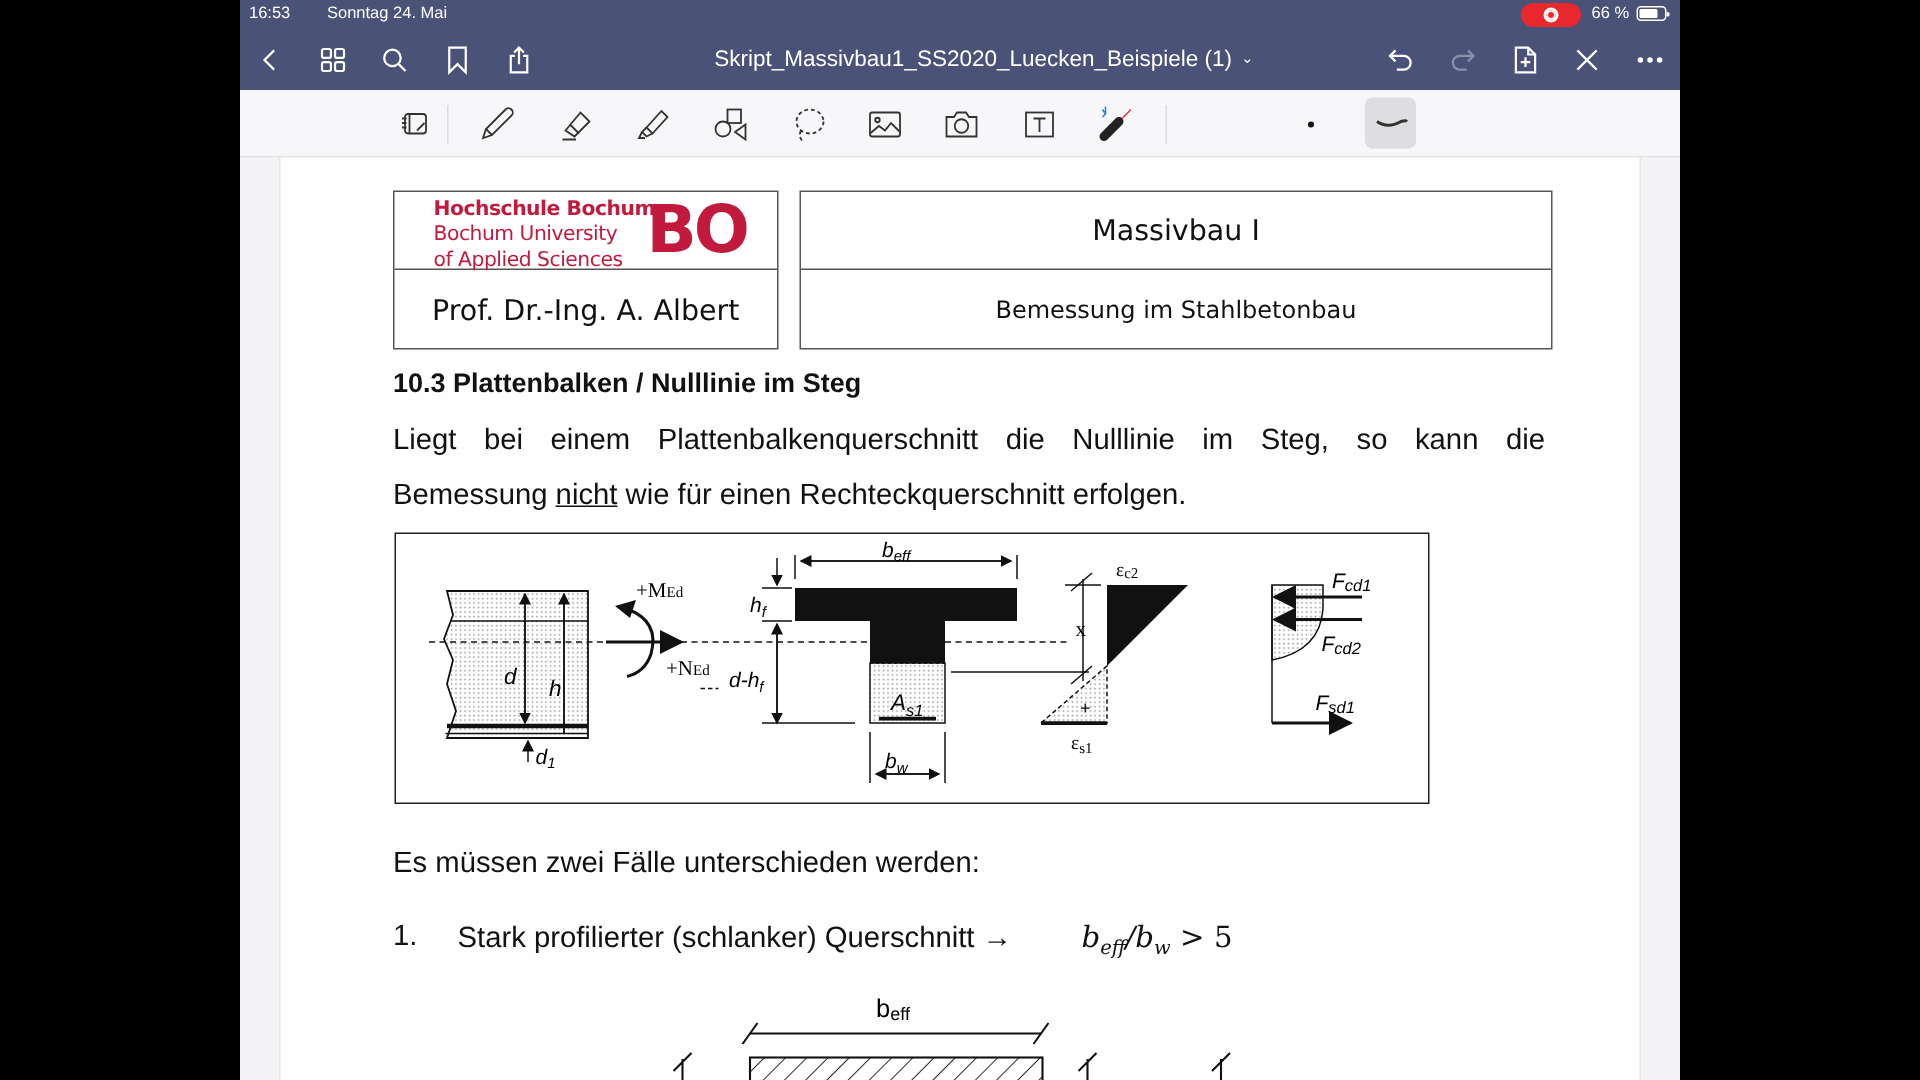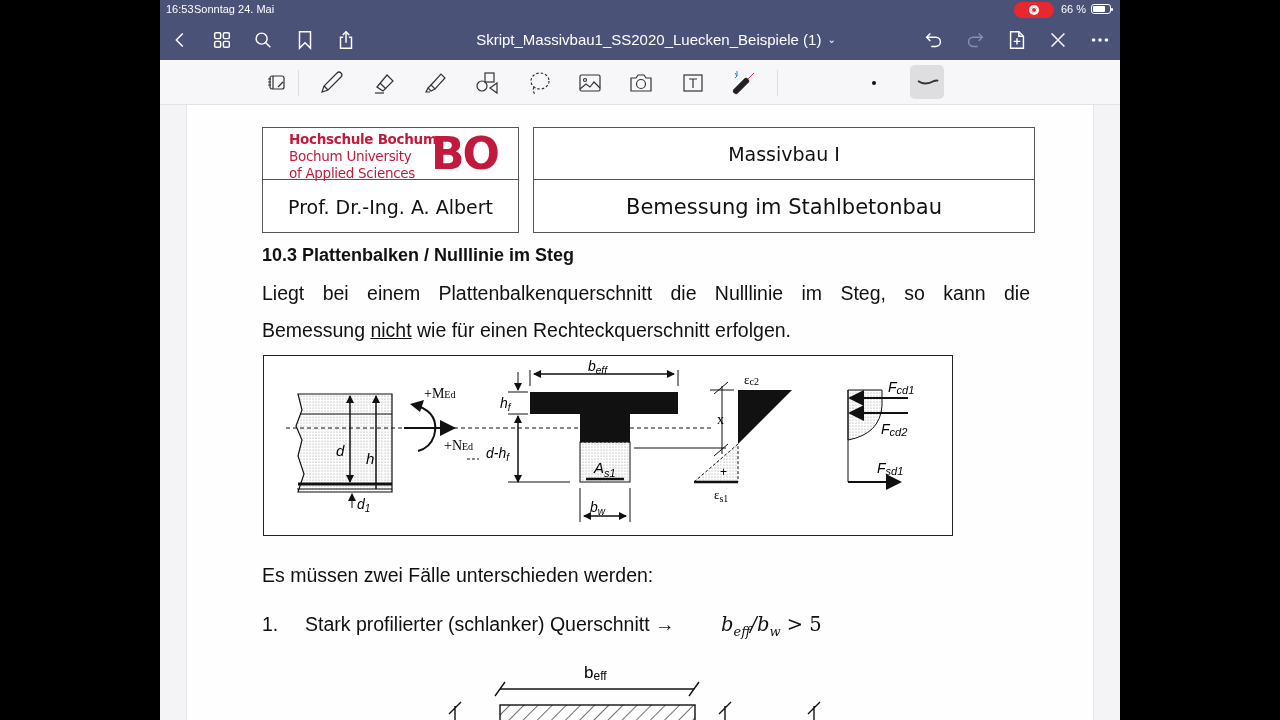--- a/index.html
+++ b/index.html
@@ -3,21 +3,21 @@
 <meta charset="utf-8">
 <style>
   * { box-sizing: border-box; margin: 0; padding: 0; }
   html, body { width: 1280px; height: 720px; background: #000; overflow: hidden; font-family: "Liberation Sans", sans-serif; }
   #screen { position: absolute; left: 160px; top: 0; width: 960px; height: 720px; background: #f4f3f5; overflow: hidden; }
 
   
   #topbar { position: absolute; left: 0; top: 0; width: 960px; height: 60px; background: #4b5278; color: #fff; }
   #statusbar { position: absolute; left: 0; top: 0; width: 960px; height: 20px; font-size: 11px; color: #fff; }
   #statusbar .time { position: absolute; left: 6px; top: 3px; }
-  #statusbar .date { position: absolute; left: 34px; top: 3px; }
+  #statusbar .date { position: absolute; left: 58px; top: 3px; }
   #statusbar .rec { position: absolute; left: 854px; top: 2px; width: 40px; height: 16px; background: #e8272f; border-radius: 8px; }
   #statusbar .rec::after { content: ""; position: absolute; left: 15px; top: 3px; width: 6px; height: 6px; border: 2px solid #fff; border-radius: 50%; background: #e8272f; box-shadow: inset 0 0 0 1px #fff; }
   #statusbar .batt-pct { position: absolute; left: 901px; top: 3px; }
   #statusbar .batt { position: absolute; left: 931px; top: 4px; width: 20px; height: 10px; border: 1px solid #fff; border-radius: 3px; }
   #statusbar .batt::before { content: ""; position: absolute; left: 1px; top: 1px; width: 12px; height: 6px; background: #fff; border-radius: 1px; }
   #statusbar .batt::after { content: ""; position: absolute; right: -3px; top: 3px; width: 2px; height: 3px; background: #fff; border-radius: 1px; }
 
   .navicon { position: absolute; top: 28px; width: 24px; height: 24px; display: flex; align-items: center; justify-content: center; cursor: pointer; }
   .navicon svg { width: 22px; height: 22px; stroke: #fff; fill: none; stroke-width: 1.6; }
   #doc-title { position: absolute; left: 16px; width: 960px; top: 31px; text-align: center; font-size: 15px; color: #fff; cursor: pointer; }
@@ -225,21 +225,21 @@
           <div>Bochum University</div>
           <div>of Applied Sciences</div>
         </div>
         <div class="logo-bo">BO</div>
       </div>
       <div class="row" style="top:52px; height:53px; font-size:19px;">Prof. Dr.-Ing. A. Albert</div>
     </div>
 
     <div class="hdrbox" style="left:346px; top:22px; width:502px; height:106px;">
       <div class="row" style="top:0; height:52px; font-size:19px; border-bottom:1px solid #555;">Massivbau I</div>
-      <div class="row" style="top:52px; height:53px; font-size:21px;">Bemessung im Stahlbetonbau</div>
+      <div class="row" style="top:52px; height:53px; font-size:16px;">Bemessung im Stahlbetonbau</div>
     </div>
 
     <div class="h2" style="left:75px; top:140px;">10.3  Plattenbalken / Nulllinie im Steg</div>
 
     <div class="para just" style="left:75px; top:177px; width:768px;">Liegt bei einem Plattenbalkenquerschnitt die Nulllinie im Steg, so kann die</div>
     <div class="para" style="left:75px; top:214px;"><span>Bemessung </span><span class="u">nicht</span><span> wie für einen Rechteckquerschnitt erfolgen.</span></div>
 
     <div id="figure">
       <svg width="690" height="181" viewBox="0 0 690 181">
         <defs>

